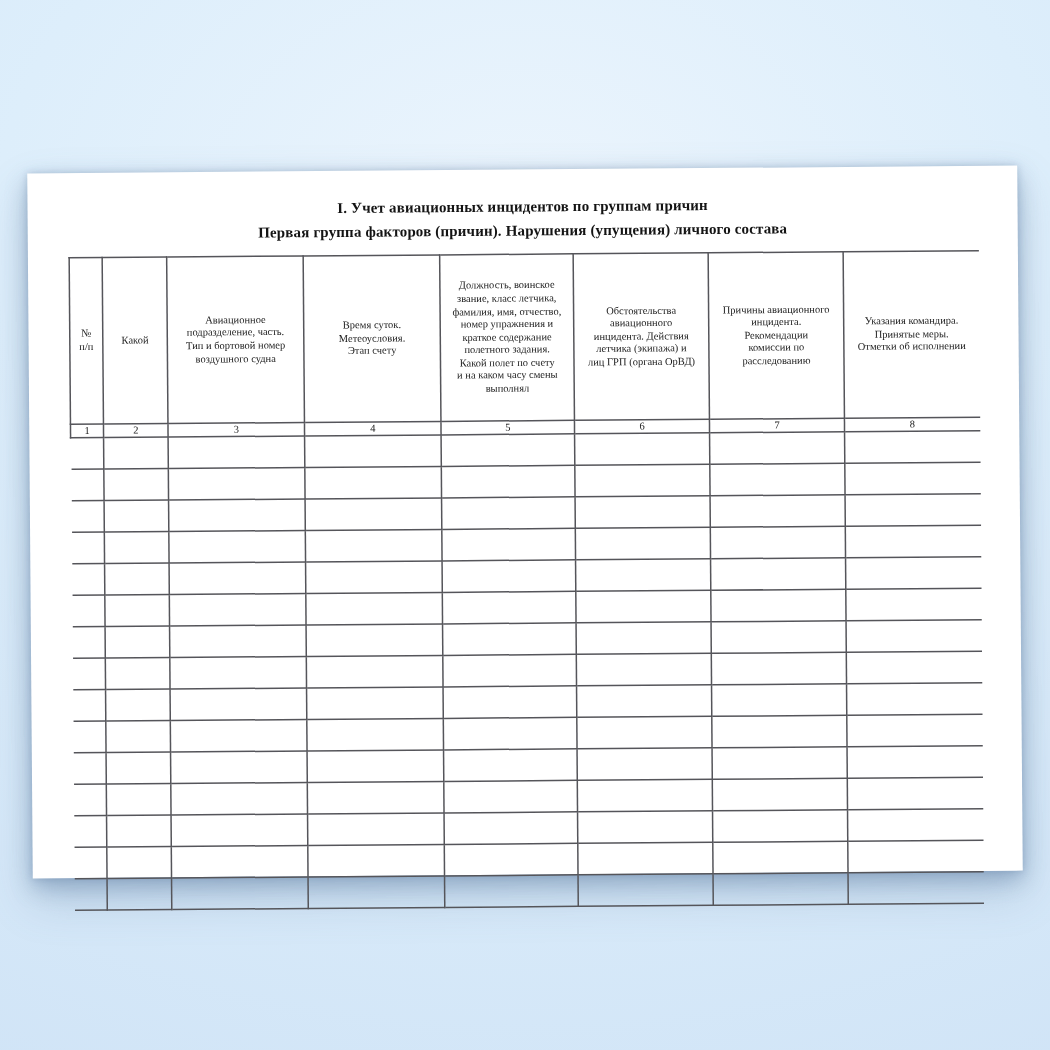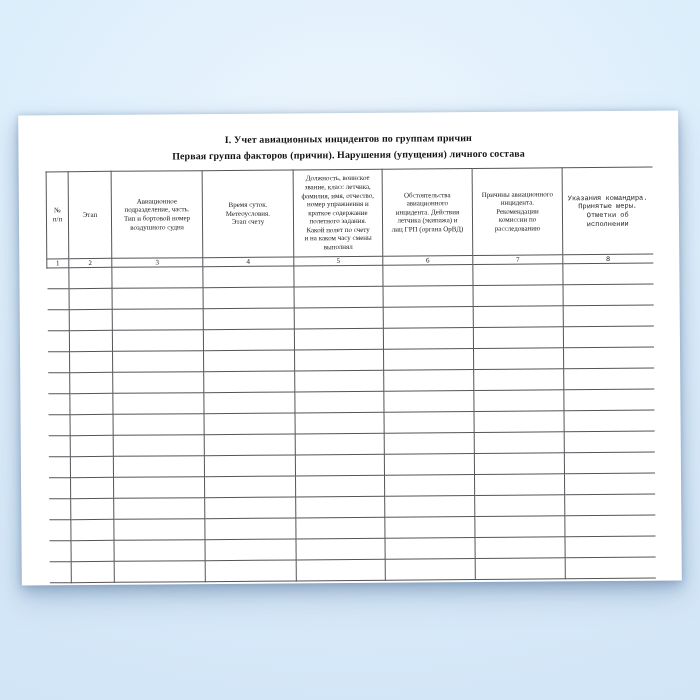--- a/index.html
+++ b/index.html
@@ -53,33 +53,32 @@
     border: 1px solid #55555a;
     padding: 0;
     color: #1b1b1b;
     text-align: center;
     vertical-align: middle;
     overflow: hidden;
   }
   table.registry th:last-child,
   table.registry td:last-child {
     border-right: none;
-    font-family: Liberation Mono, monospace;
   }
   
   table.registry tbody td:first-child {
     border-left: none;
   }
   tr.header-row th {
     height: 78px;
     font-weight: normal;
     font-size: 7px;
     line-height: 8.6px;
     white-space: pre-line;
-    padding: 4px 3px;
+    padding: 16px 3px;
   }
   tr.numbers-row td {
     height: 8px;
     font-size: 7px;
     line-height: 8px;
   }
   tr.data-row td {
     height: 20px;
   }
 </style>
@@ -100,21 +99,21 @@
       <col style="width:91px">
       <col style="width:89px">
       <col style="width:90px">
       <col style="width:90px">
       <col style="width:90px">
     </colgroup>
     <thead>
       <tr class="header-row">
         <th>№
 п/п</th>
-        <th>Этап</th>
+        <th>Какой</th>
         <th>Авиационное
 подразделение, часть.
 Тип и бортовой номер
 воздушного судна</th>
         <th>Время суток.
 Метеоусловия.
 Этап счету</th>
         <th>Должность, воинское
 звание, класс летчика,
 фамилия, имя, отчество,

